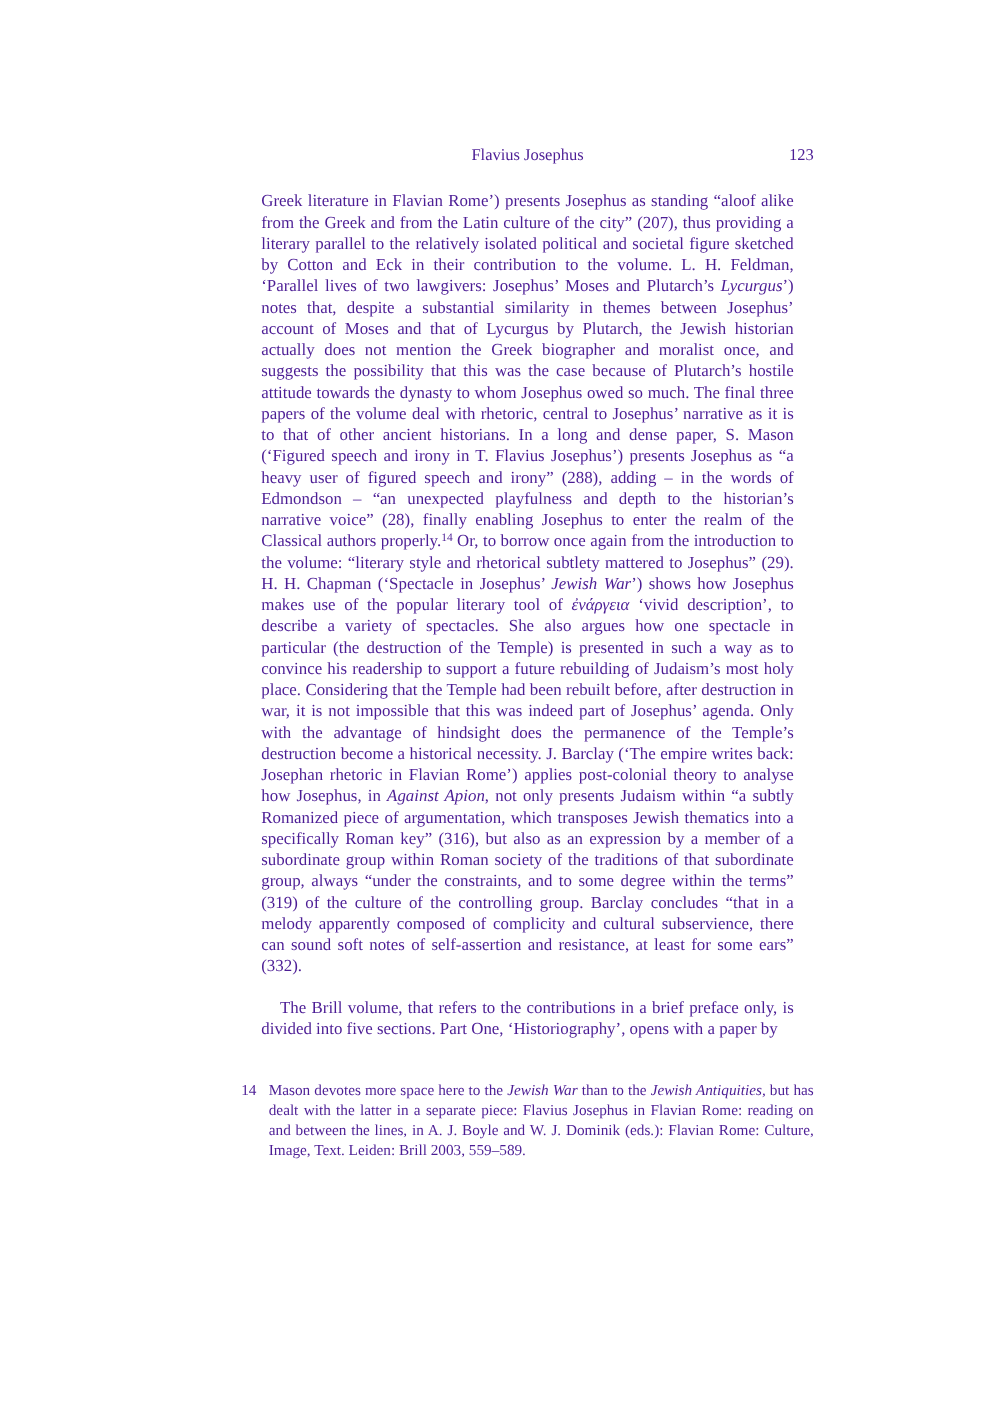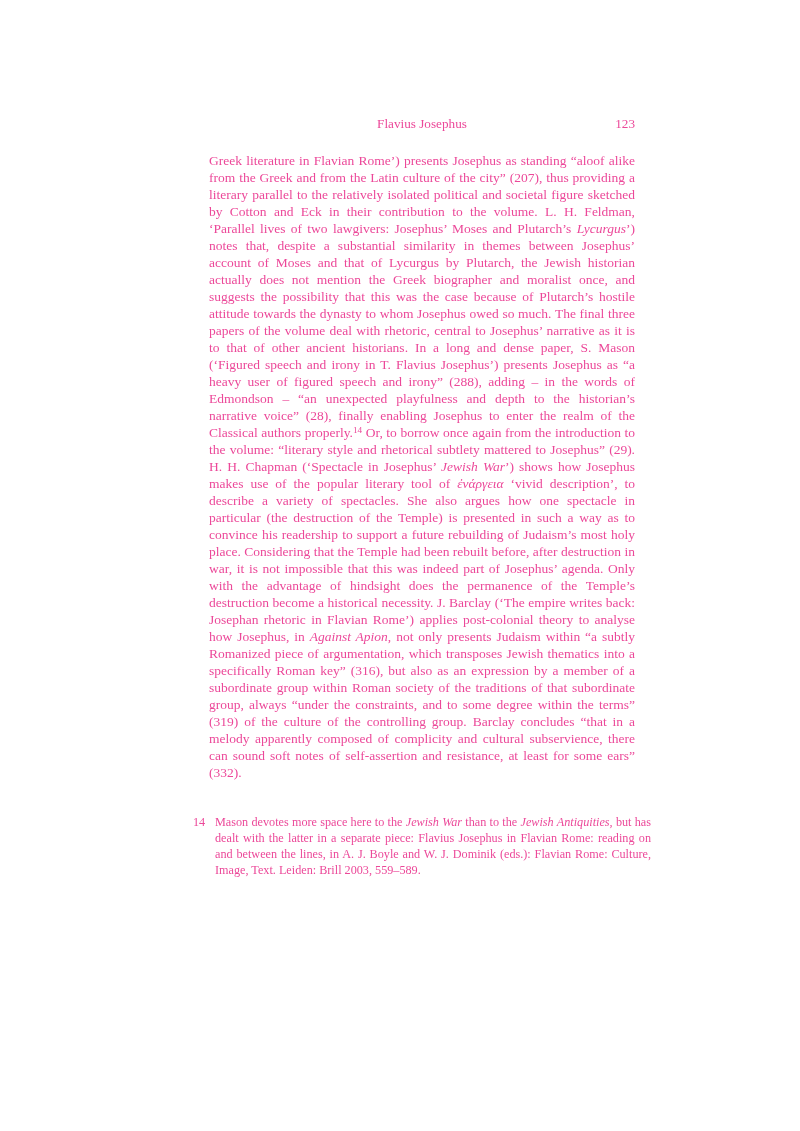--- a/index.html
+++ b/index.html
@@ -6,39 +6,39 @@
     margin: 0;
     padding: 0;
     background: #ffffff;
   }
   .page {
     position: relative;
     width: 800px;
     height: 1131px;
     background: #ffffff;
     font-family: "Liberation Serif", "DejaVu Serif", serif;
-    color: #ec4899;
+    color: #4c1d95;
     overflow: hidden;
   }
   .content {
     position: absolute;
     left: 193px;
     top: 116px;
     width: 458px;
   }
   .page-header {
     position: relative;
     text-align: center;
     font-size: 13.2px;
     line-height: 15px;
     margin-bottom: 21px;
   }
   .page-number {
     position: absolute;
-    right: 16px;
+    right: 0;
     top: 0;
   }
   .body-text p {
     margin: 16px;
     font-size: 13.5px;
     line-height: 17px;
     text-align: justify;
   }
   .body-text p.indent {
     text-indent: 15px;
@@ -75,20 +75,21 @@
 <div class="page">
   <div class="content">
 
     <header class="page-header">
       <span>Flavius Josephus</span>
       <span class="page-number">123</span>
     </header>
 
     <main class="body-text" id="paragraphs">
         <p class="para"><span>Greek literature in Flavian Rome’) presents Josephus as standing “aloof alike from the Greek and from the Latin culture of the city” (207), thus providing a literary parallel to the relatively isolated political and societal figure sketched by Cotton and Eck in their contribution to the volume. L. H. Feldman, ‘Parallel lives of two lawgivers: Josephus’ Moses and Plutarch’s </span><em>Lycurgus</em><span>’) notes that, despite a substantial similarity in themes between Josephus’ account of Moses and that of Lycurgus by Plutarch, the Jewish historian actually does not mention the Greek biographer and moralist once, and suggests the possibility that this was the case because of Plutarch’s hostile attitude towards the dynasty to whom Josephus owed so much. The final three papers of the volume deal with rhetoric, central to Josephus’ narrative as it is to that of other ancient historians. In a long and dense paper, S. Mason (‘Figured speech and irony in T. Flavius Josephus’) presents Josephus as “a heavy user of figured speech and irony” (288), adding – in the words of Edmondson – “an unexpected playfulness and depth to the historian’s narrative voice” (28), finally enabling Josephus to enter the realm of the Classical authors properly.</span><sup>14</sup><span> Or, to borrow once again from the introduction to the volume: “literary style and rhetorical subtlety mattered to Josephus” (29). H. H. Chapman (‘Spectacle in Josephus’ </span><em>Jewish War</em><span>’) shows how Josephus makes use of the popular literary tool of </span><span class="greek">ἐνάργεια</span><span> ‘vivid description’, to describe a variety of spectacles. She also argues how one spectacle in particular (the destruction of the Temple) is presented in such a way as to convince his readership to support a future rebuilding of Judaism’s most holy place. Considering that the Temple had been rebuilt before, after destruction in war, it is not impossible that this was indeed part of Josephus’ agenda. Only with the advantage of hindsight does the permanence of the Temple’s destruction become a historical necessity. J. Barclay (‘The empire writes back: Josephan rhetoric in Flavian Rome’) applies post-colonial theory to analyse how Josephus, in </span><em>Against Apion</em><span>, not only presents Judaism within “a subtly Romanized piece of argumentation, which transposes Jewish thematics into a specifically Roman key” (316), but also as an expression by a member of a subordinate group within Roman society of the traditions of that subordinate group, always “under the constraints, and to some degree within the terms” (319) of the culture of the controlling group. Barclay concludes “that in a melody apparently composed of complicity and cultural subservience, there can sound soft notes of self-assertion and resistance, at least for some ears” (332).</span></p>
+        <p class="para indent"><span>The Brill volume, that refers to the contributions in a brief preface only, is divided into five sections. Part One, ‘Historiography’, opens with a paper by</span></p>
       </main>
 
     <section class="footnotes" id="footnotes">
         <div class="footnote"><span class="fn-number">14</span><span>Mason devotes more space here to the </span><em>Jewish War</em><span> than to the </span><em>Jewish Antiquities,</em><span> but has dealt with the latter in a separate piece: Flavius Josephus in Flavian Rome: reading on and between the lines, in A. J. Boyle and W. J. Dominik (eds.): Flavian Rome: Culture, Image, Text. Leiden: Brill 2003, 559–589.</span></div>
       </section>
 
   </div>
 </div>
 
 </body></html>

